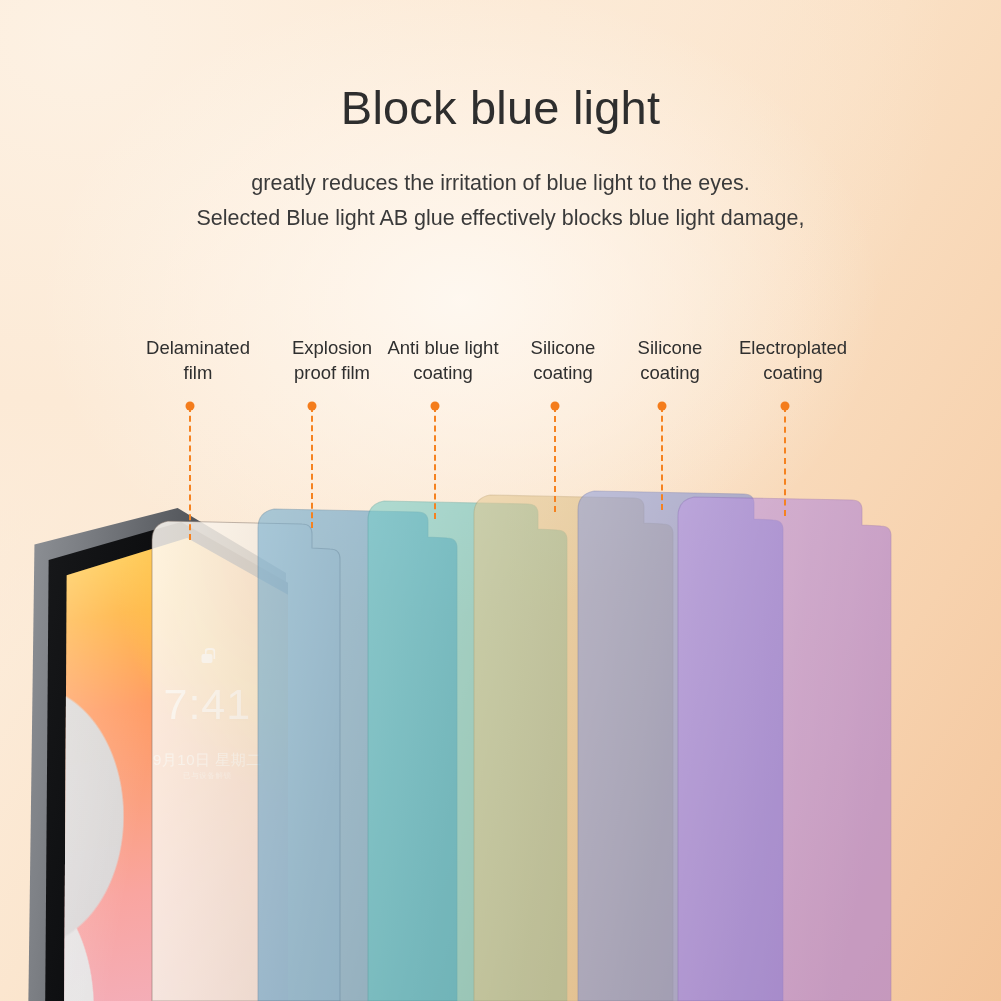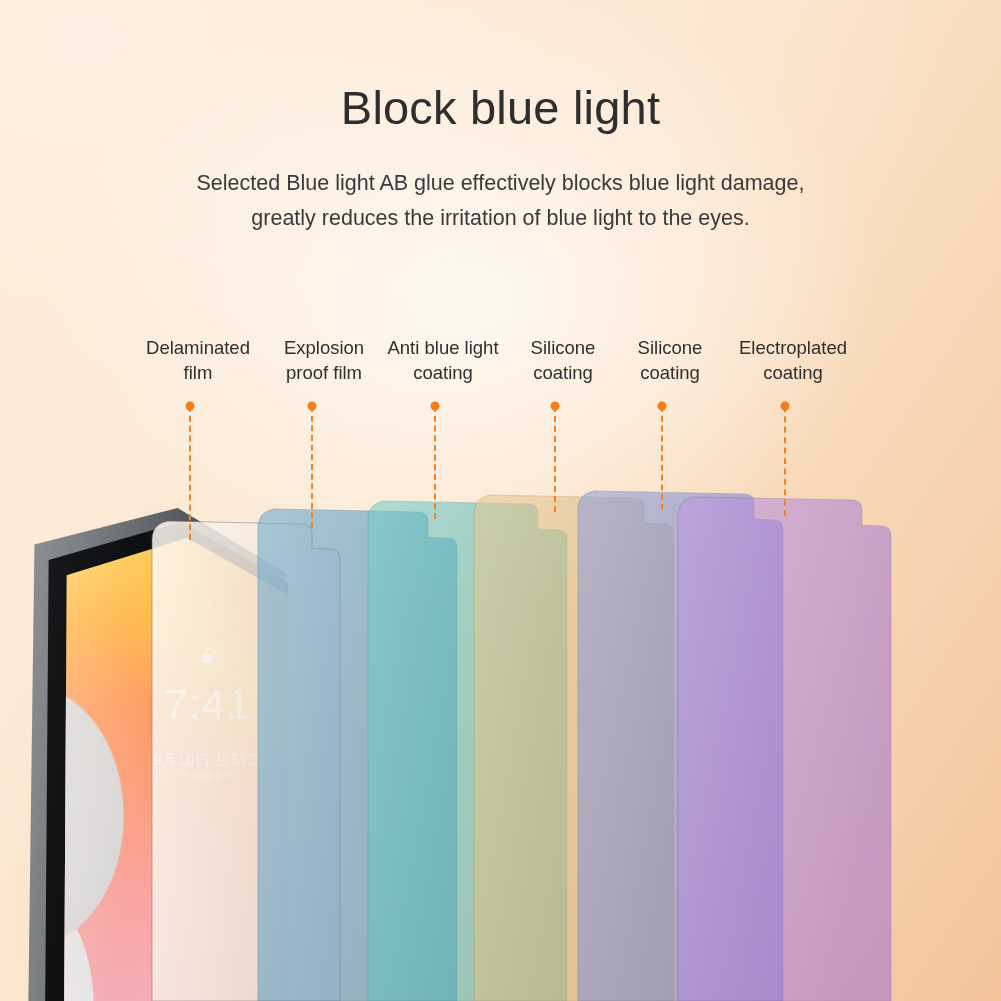--- a/index.html
+++ b/index.html
@@ -89,22 +89,22 @@
 <body>
 
 <div id="stage">
 
   <div class="bg"></div>
   <div class="bg-glow"></div>
 
   <div class="head">
     <div class="title">Block blue light</div>
     <div class="sub">
+      <span>greatly reduces the irritation of blue light to the eyes.</span>
       <span>Selected Blue light AB glue effectively blocks blue light damage,</span>
-      <span>greatly reduces the irritation of blue light to the eyes.</span>
     </div>
   </div>
 
   <div class="scene">
 
     <div class="tablet">
       <div class="tab-frame"></div>
       <div class="tab-black"></div>
 
       <div class="tab-screen">
@@ -186,21 +186,21 @@
       <div class="dot" style="left: 662px; top: 406px; background: rgb(244, 124, 27);"></div>
       <div class="lead" style="left: 785px; top: 406px; height: 110px;"></div>
       <div class="dot" style="left: 785px; top: 406px; background: rgb(244, 124, 27);"></div>
     </div>
 
   <div class="labels">
       <div class="lab" style="left: 190px;">
         <i>Delaminated</i>
         <i>film</i>
       </div>
-      <div class="lab" style="left: 316px;">
+      <div class="lab" style="left: 324px;">
         <i>Explosion</i>
         <i>proof film</i>
       </div>
       <div class="lab" style="left: 435px;">
         <i>Anti blue light</i>
         <i>coating</i>
       </div>
       <div class="lab" style="left: 555px;">
         <i>Silicone</i>
         <i>coating</i>

